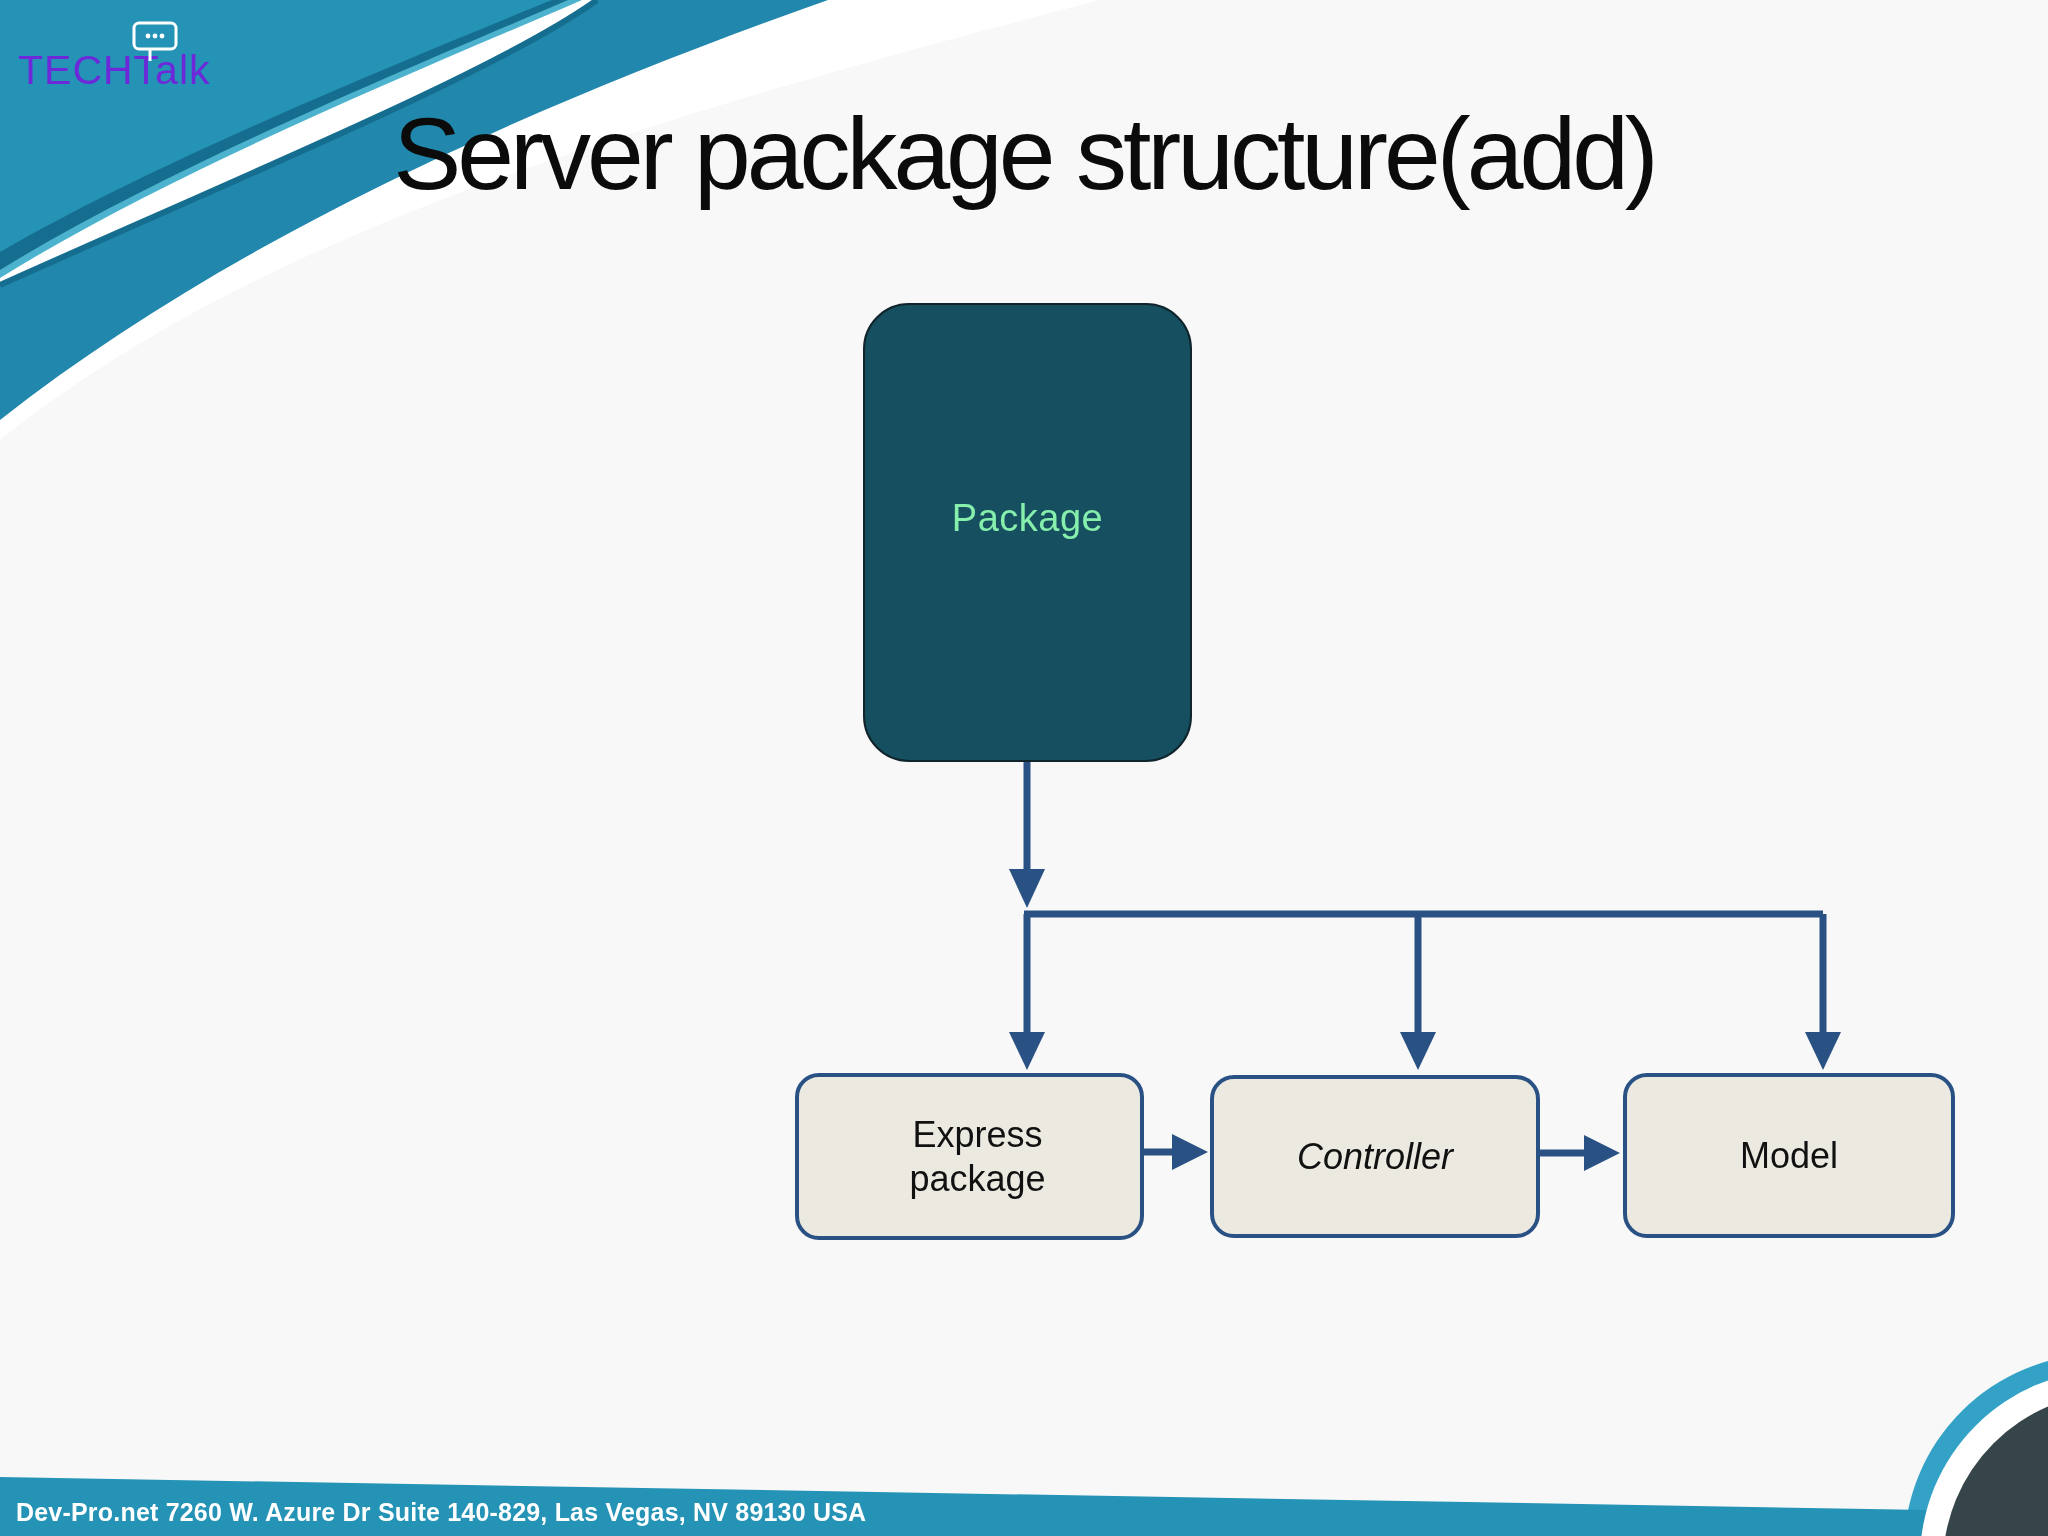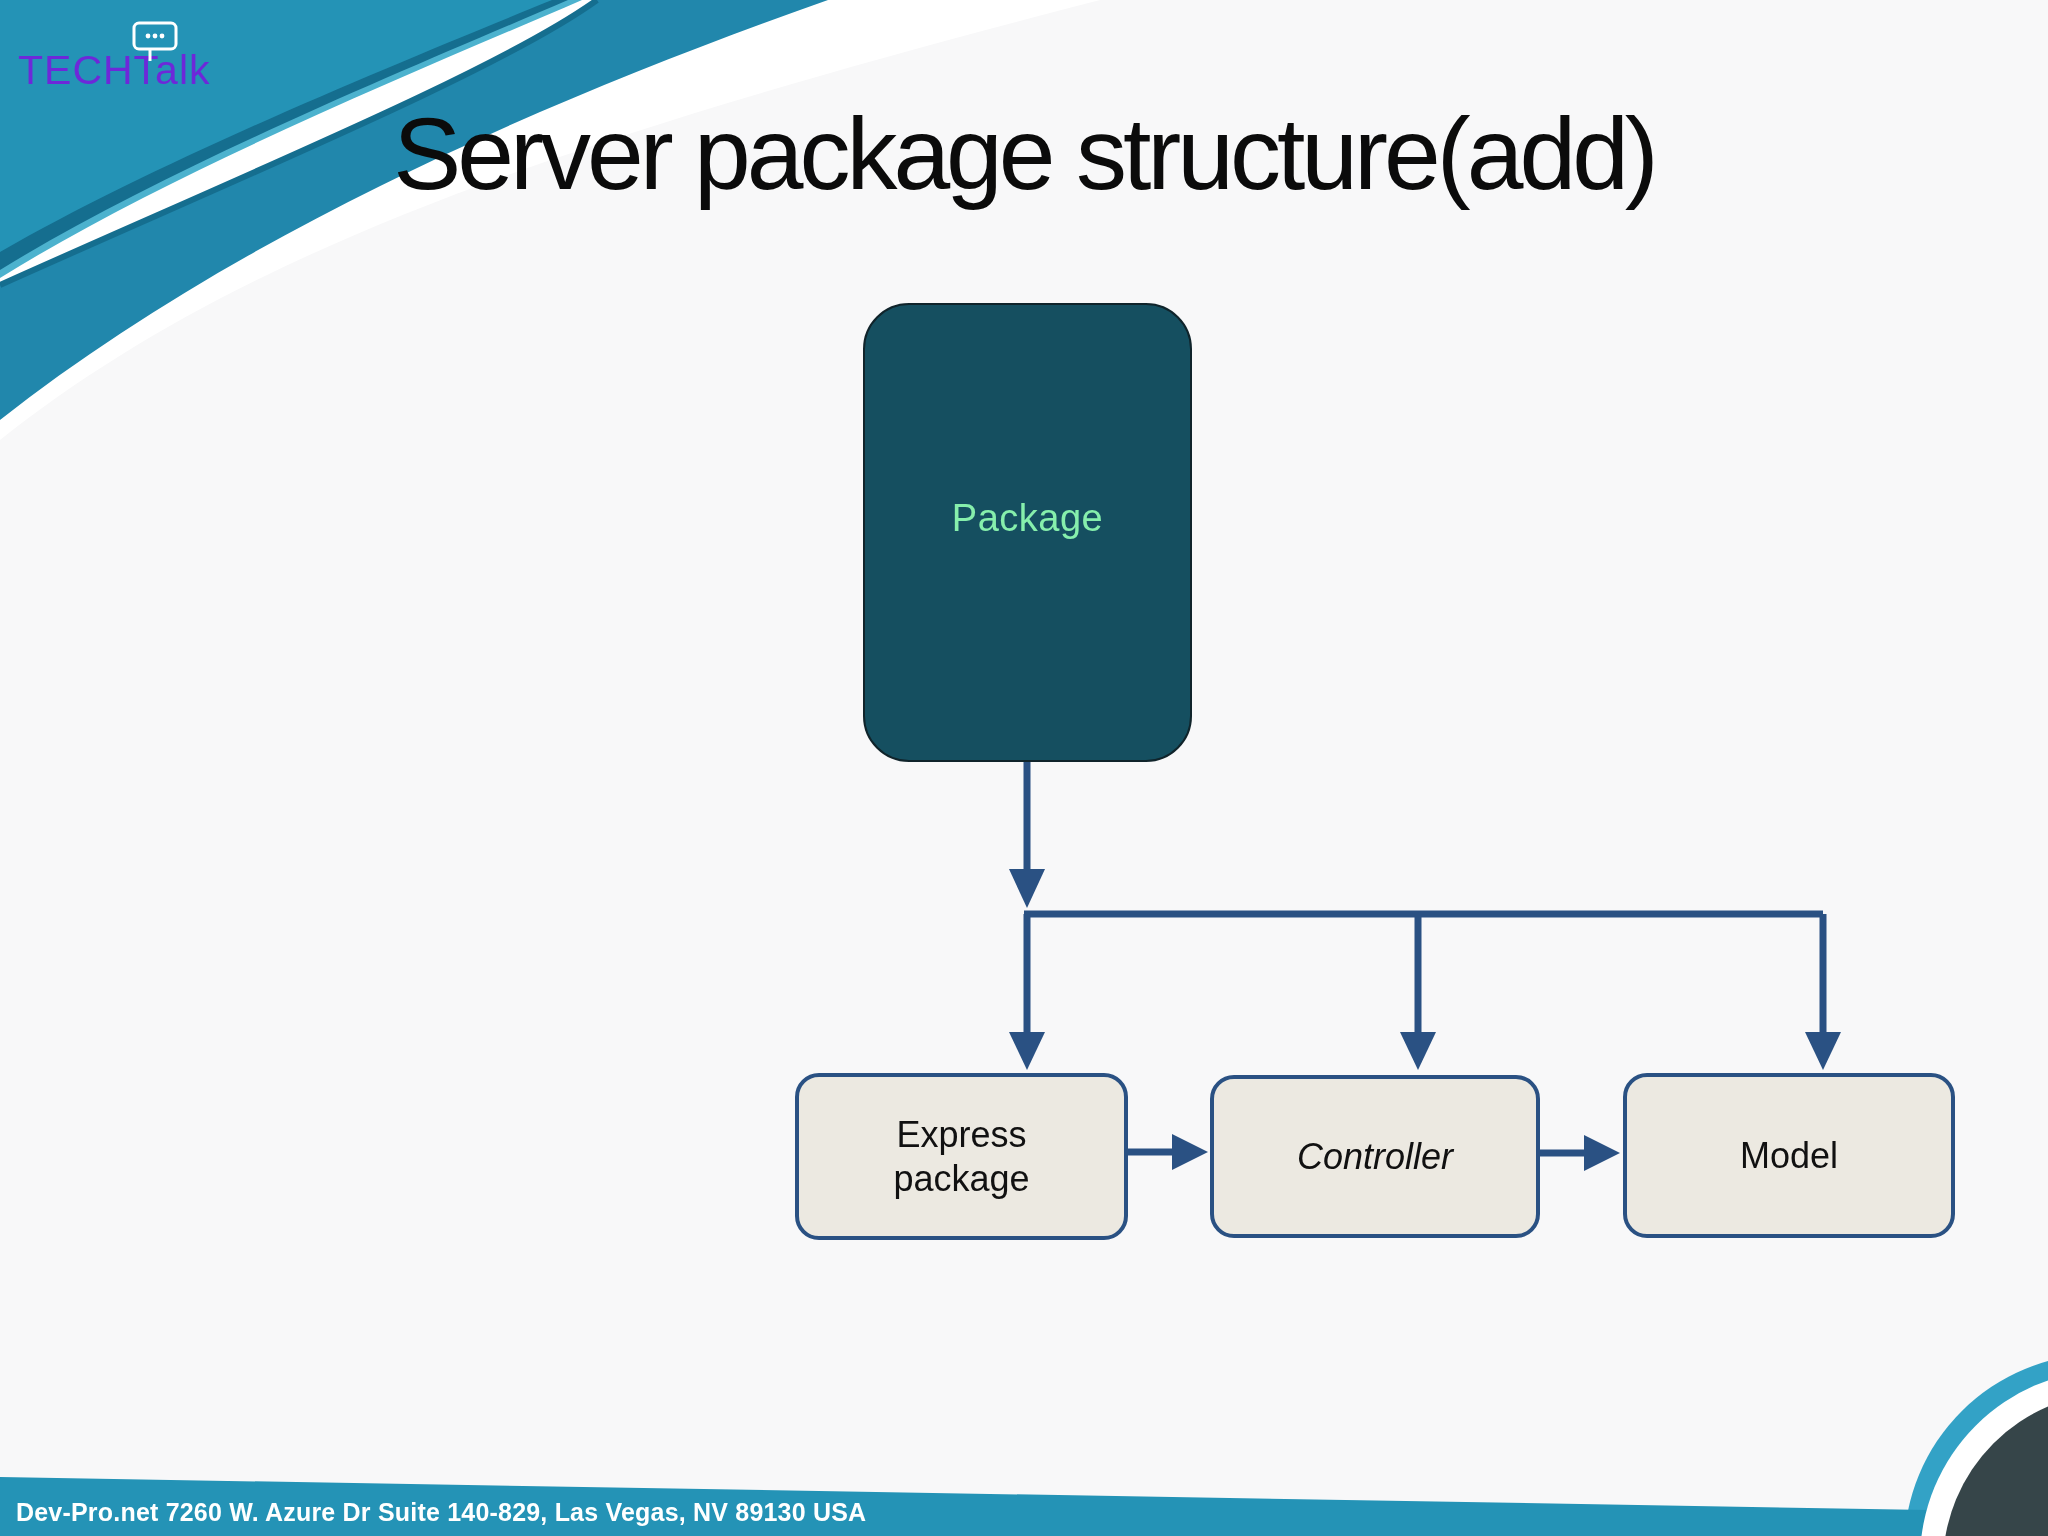--- a/index.html
+++ b/index.html
@@ -25,21 +25,21 @@
     position:absolute;left:863px;top:303px;width:325px;height:455px;
     background:#154F60;border:2px solid #10242B;border-radius:46px;
     display:flex;align-items:center;justify-content:center;z-index:3;
   }
   .pkg-label{color:#86efac;font-size:38px;letter-spacing:.5px;transform:translateY(-14px);}
   .node-box{
     position:absolute;background:#ECE9E1;border:4px solid #2A5183;border-radius:24px;
     display:flex;align-items:center;justify-content:center;text-align:center;z-index:3;
   }
   .node-label{color:#111;font-size:36px;line-height:1.22;}
-  .node-express{left:795px;top:1073px;width:325px;height:159px;}
+  .node-express{left:795px;top:1073px;width:325px;height:159px;padding-left:16px;}
   .node-controller{left:1210px;top:1075px;width:322px;height:155px;font-style:italic;}
   .node-model{left:1623px;top:1073px;width:324px;height:157px;border-radius:24px;}
   .footer-text{
     position:absolute;left:16px;top:1498px;z-index:7;color:#fff;
     font-size:25px;font-weight:700;letter-spacing:.2px;
   }
 </style>
 </head>
 <body>
 

